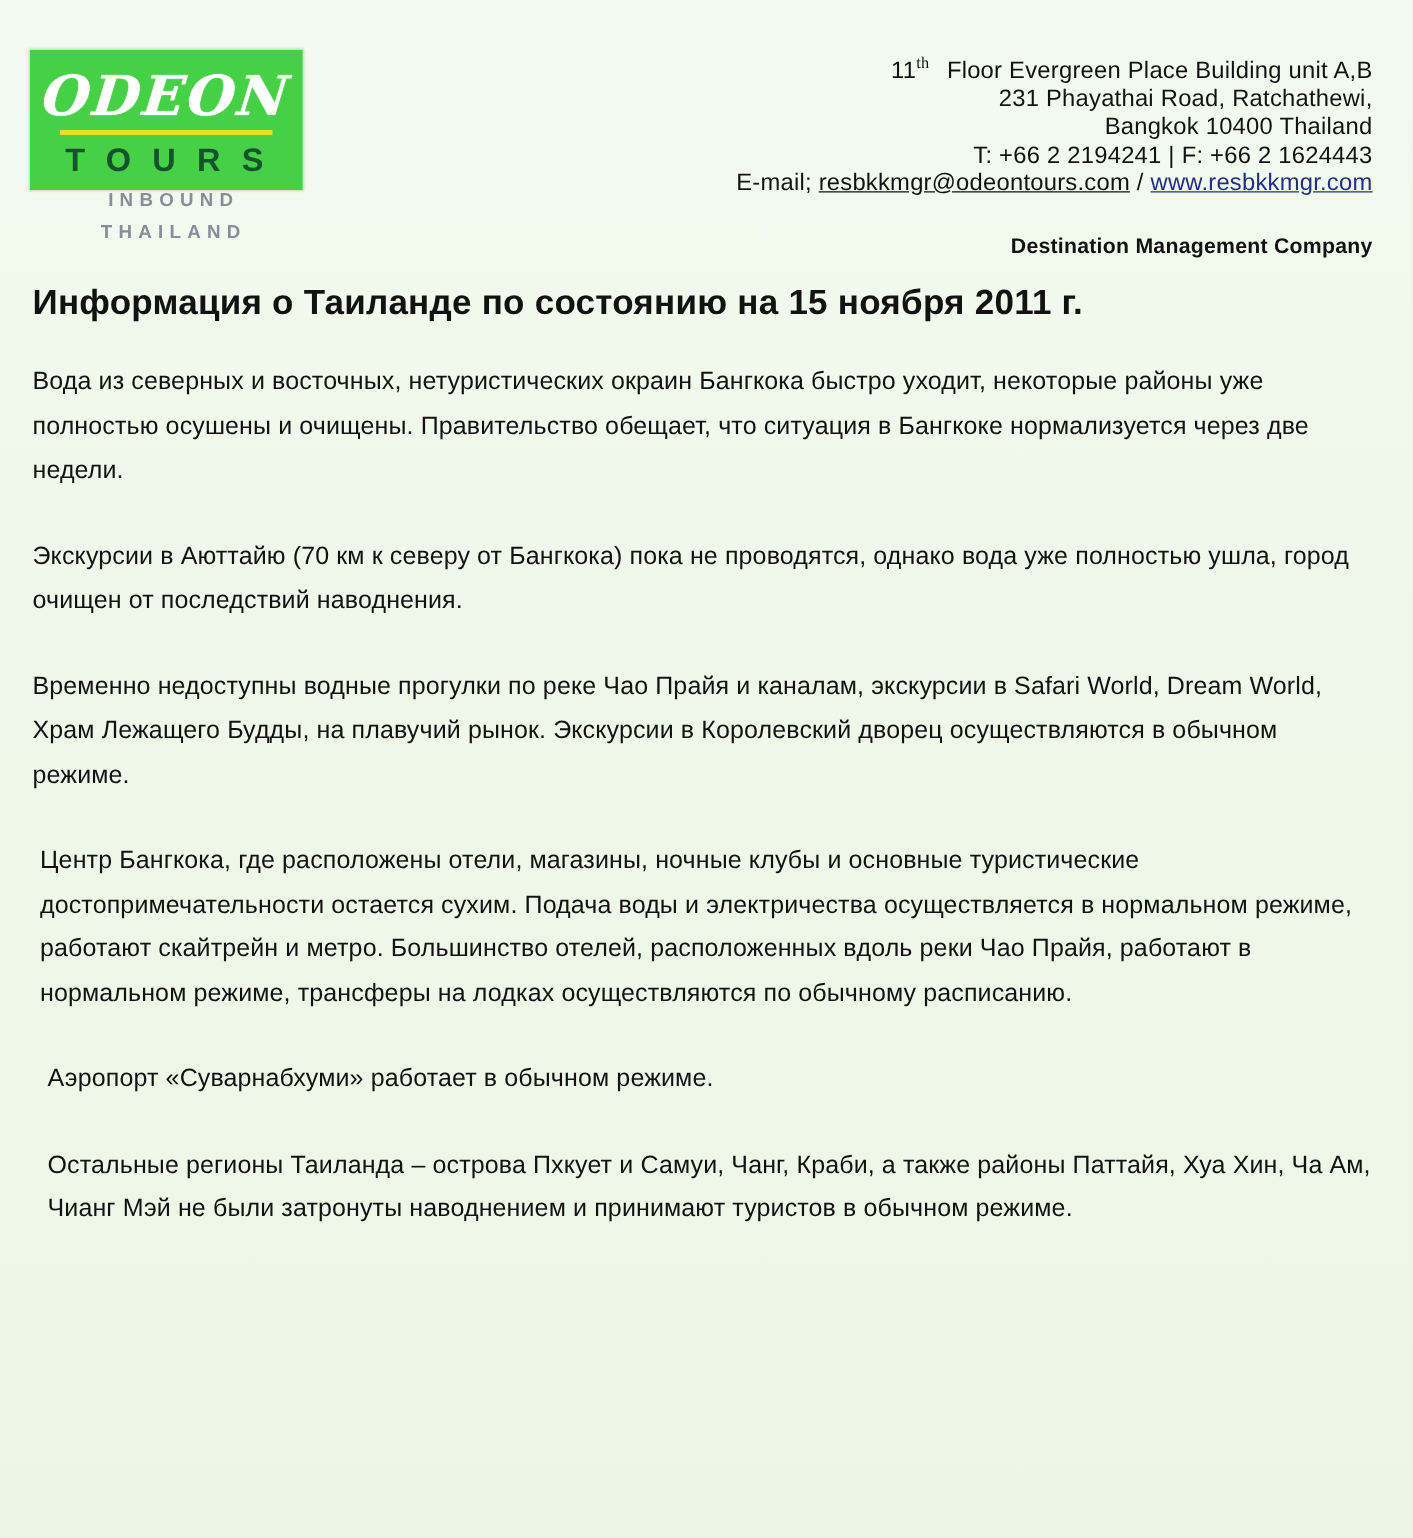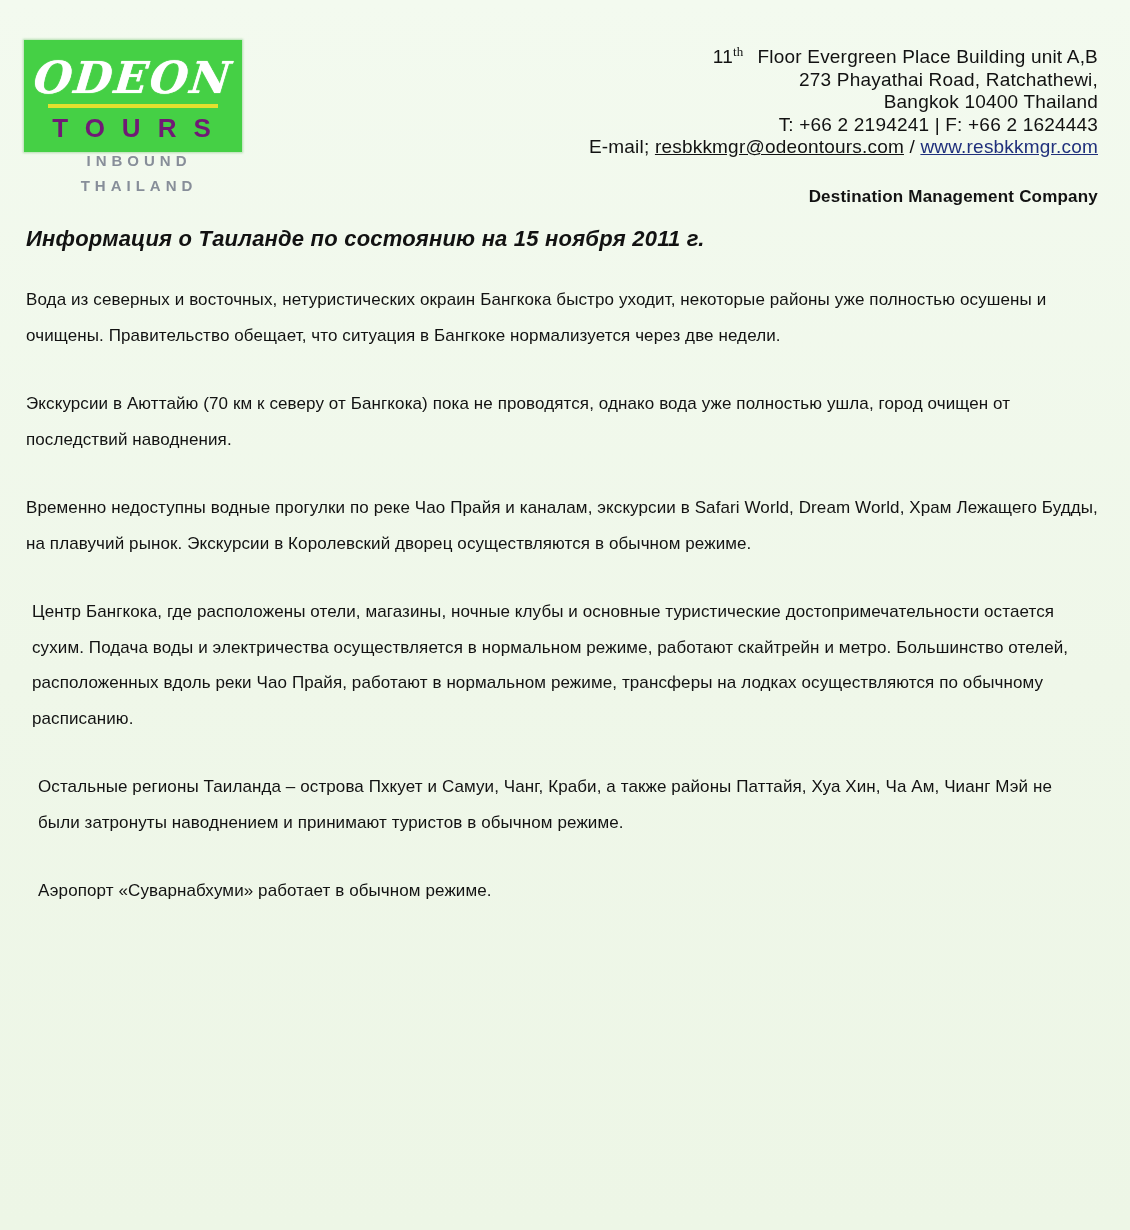--- a/index.html
+++ b/index.html
@@ -54,21 +54,21 @@
     transform: skewX(-6deg);
     text-shadow: 0 0 1px #ffffff;
   }
   .logo-rule {
     width: 170px;
     height: 4px;
     background: #e3e02e;
     margin: 4px 0 7px 0;
   }
   .logo-tours {
-    color: #701a75;
+    color: #14532d;
     font-weight: bold;
     font-size: 26px;
     line-height: 26px;
     letter-spacing: 17px;
     margin-left: 14px; 
   }
   .logo-sub {
     color: #878e99;
     font-size: 15px;
     font-weight: bold;
@@ -101,28 +101,27 @@
     margin-top: 27px;
     letter-spacing: 0.2px;
   }
 
   
   .doc-body {
     margin-top: 18px;
     padding-left: 2px;
   }
   h1.doc-title {
-    font-size: 22px;
+    font-size: 28px;
     font-weight: bold;
     margin: 0 0 30px 0;
     letter-spacing: 0.2px;
-    font-style: italic;
   }
   .doc-body p {
-    font-size: 17px;
+    font-size: 20px;
     line-height: 35.5px;
     margin: 0 0 33px 0;
     letter-spacing: 0.1px;
     max-width: 1072px;
   }
   .doc-body p.p-indent1 { padding-left: 6px; }
   .doc-body p.p-indent2 { padding-left: 12px; }
   .doc-body p.p-indent3 { padding-left: 18px; }
 </style>
 </head>
@@ -137,34 +136,34 @@
         <div class="logo-odeon">ODEON</div>
         <div class="logo-rule"></div>
         <div class="logo-tours">TOURS</div>
       </div>
       <div class="logo-sub">INBOUND</div>
       <div class="logo-sub">THAILAND</div>
     </div>
 
     <div class="address-block">
       <div class="addr-line"><span>11</span><sup>th</sup><span class="floor-gap"></span><span>Floor Evergreen Place Building unit A,B</span></div>
-      <div class="addr-line">273 Phayathai  Road, Ratchathewi,</div>
+      <div class="addr-line">231 Phayathai  Road, Ratchathewi,</div>
       <div class="addr-line">Bangkok 10400 Thailand</div>
       <div class="addr-line">T: +66 2 2194241 | F: +66 2 1624443</div>
       <div class="addr-line"><span>E-mail; </span><span class="u-link">resbkkmgr@odeontours.com</span><span> / </span><span class="u-link web">www.resbkkmgr.com</span></div>
       <div class="tagline">Destination Management Company</div>
     </div>
 
   </div>
 
   <div class="doc-body">
     <h1 class="doc-title">Информация о Таиланде по состоянию на 15 ноября 2011 г.</h1>
 
     <p>Вода из северных и восточных, нетуристических окраин Бангкока быстро уходит, некоторые районы уже полностью осушены и очищены. Правительство обещает, что ситуация в Бангкоке нормализуется через две недели.</p>
     <p>Экскурсии в Аюттайю (70 км к северу от Бангкока) пока не проводятся, однако вода уже полностью ушла, город очищен от последствий наводнения.</p>
     <p>Временно недоступны водные прогулки по реке Чао Прайя и каналам, экскурсии в Safari World, Dream World, Храм Лежащего Будды, на плавучий рынок. Экскурсии в Королевский дворец осуществляются в обычном режиме.</p>
     <p class="p-indent1">Центр Бангкока, где расположены отели, магазины, ночные клубы и основные туристические достопримечательности остается сухим. Подача воды и электричества осуществляется в нормальном режиме, работают скайтрейн и метро. Большинство отелей, расположенных вдоль реки Чао Прайя,  работают в нормальном режиме, трансферы на лодках осуществляются по обычному расписанию.</p>
+    <p class="p-indent2">Аэропорт «Суварнабхуми» работает в обычном режиме.</p>
     <p class="p-indent2">Остальные регионы Таиланда – острова Пхкует и Самуи, Чанг, Краби, а также районы Паттайя, Хуа Хин, Ча Ам, Чианг Мэй  не были затронуты наводнением и принимают туристов в обычном режиме.</p>
-    <p class="p-indent2">Аэропорт «Суварнабхуми» работает в обычном режиме.</p>
 
   </div>
 
 </div>
 
 </body></html>

